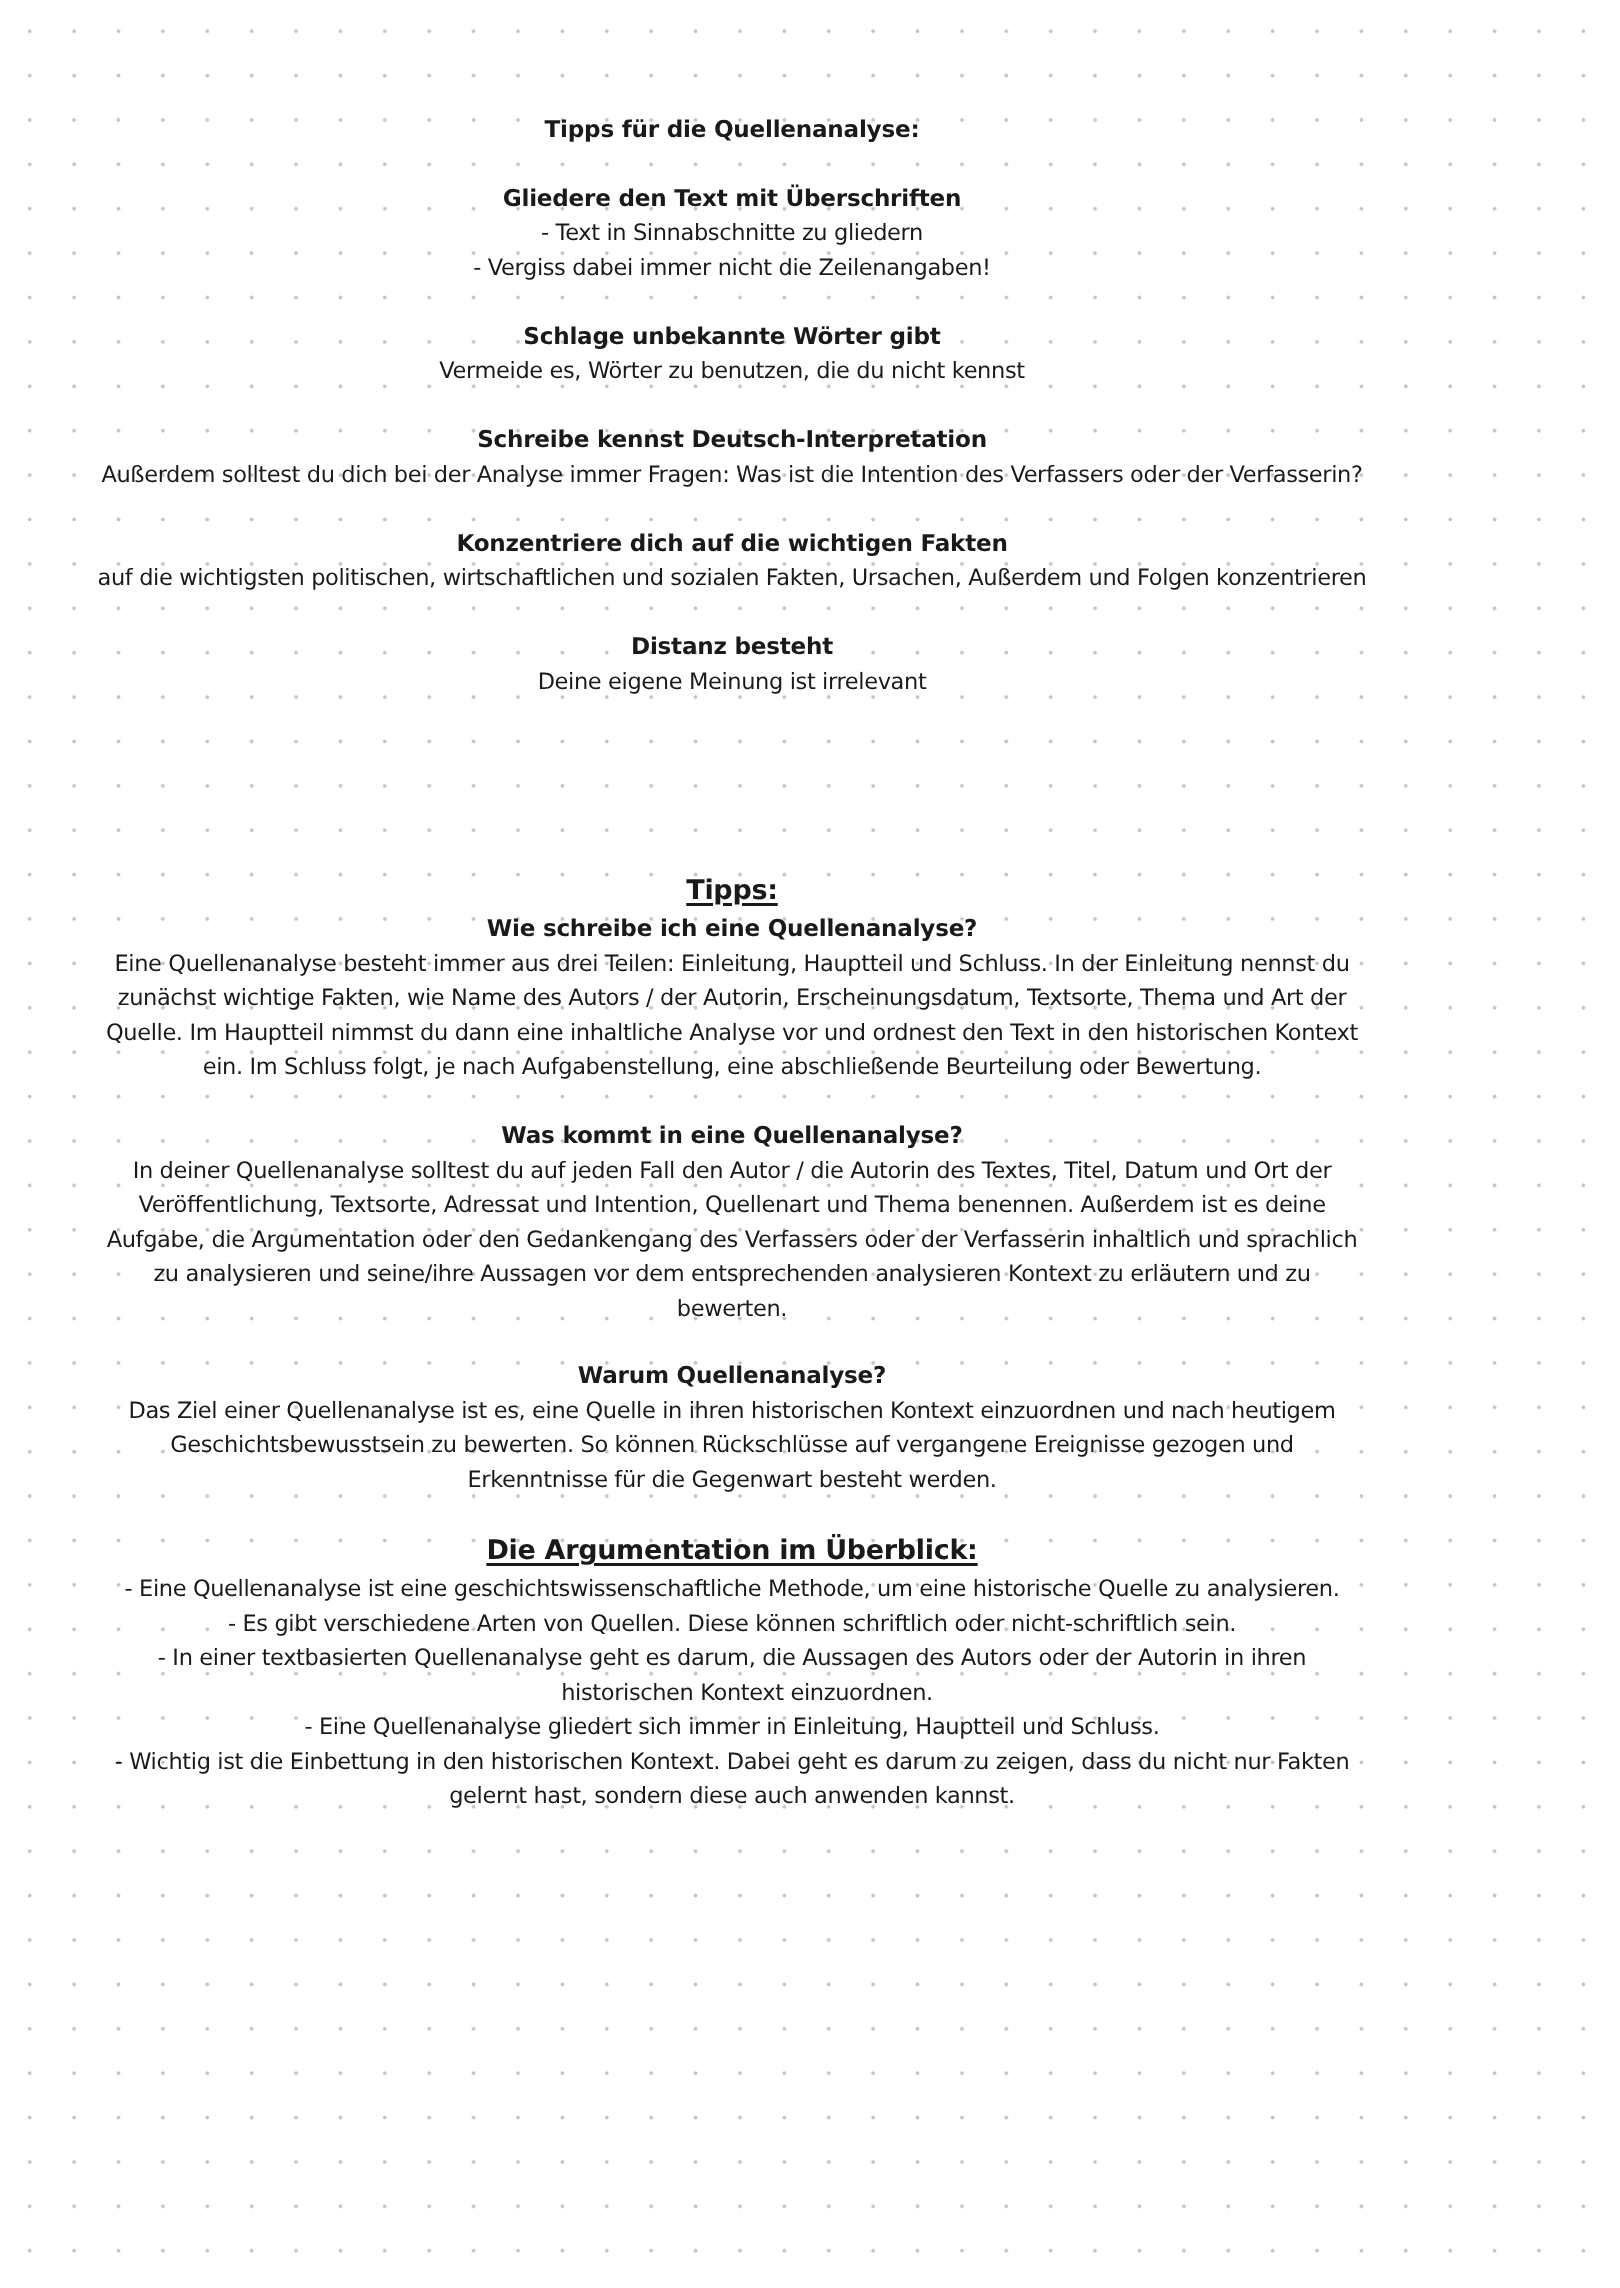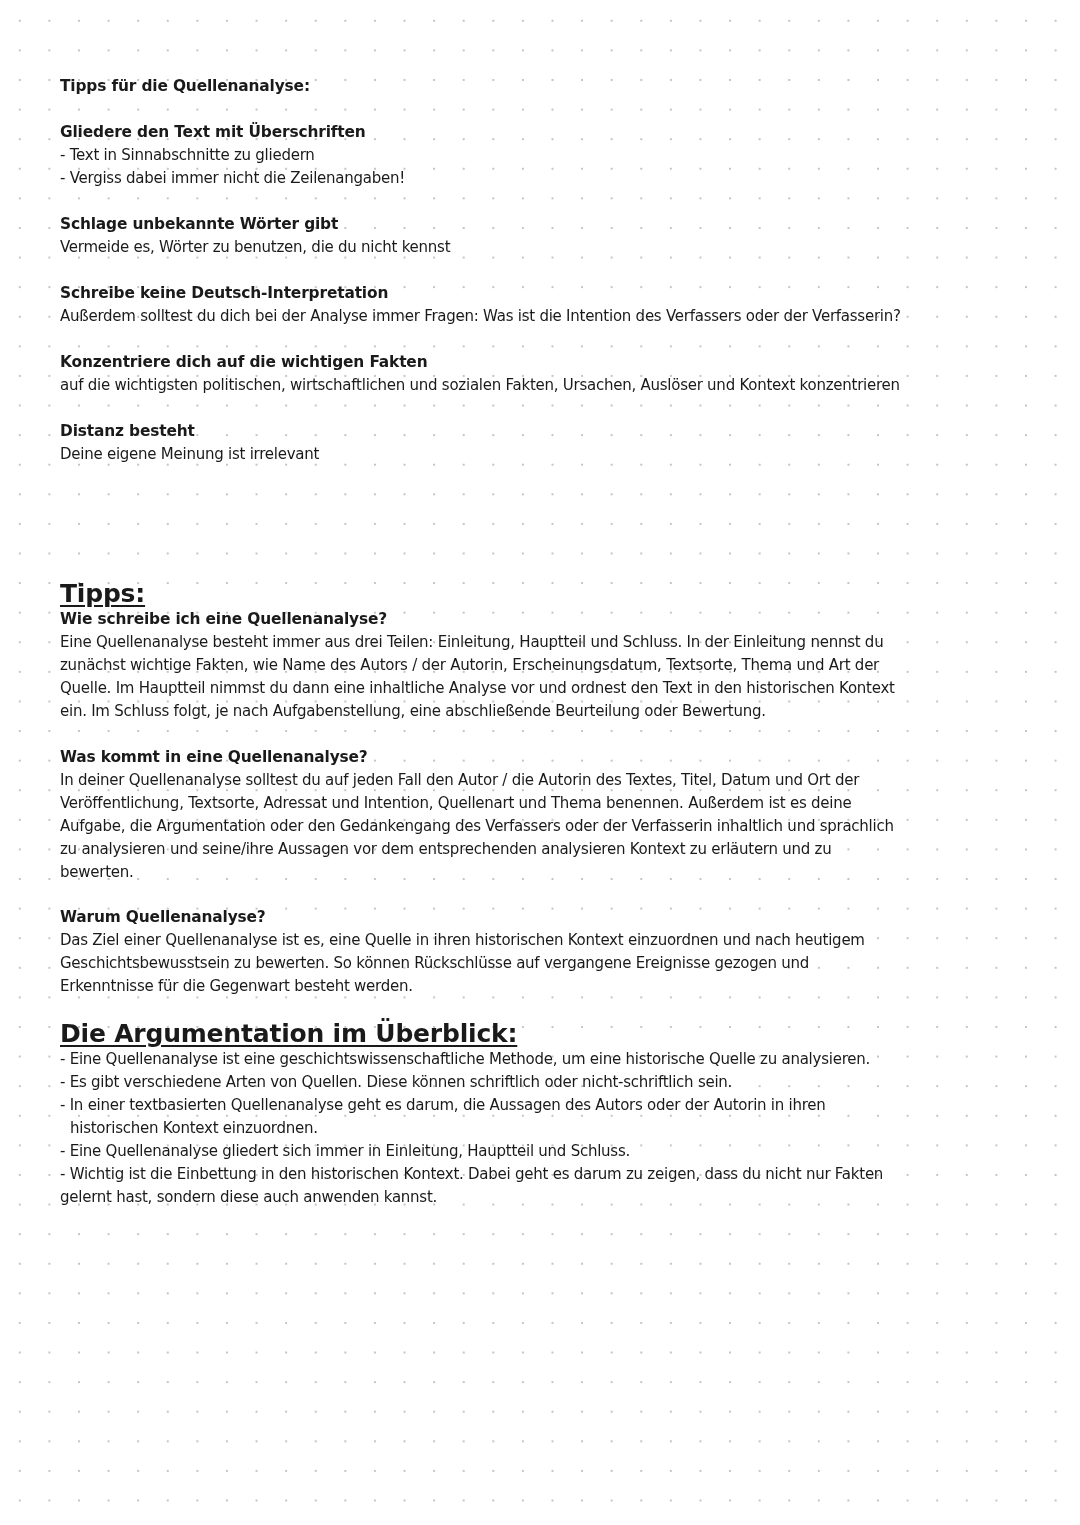--- a/index.html
+++ b/index.html
@@ -17,37 +17,37 @@
       color: #1a1a1a;
       position: relative;
       overflow: hidden;
     }
     .page {
       position: absolute;
       left: 48px;
       top: 0;
       width: 880px;
     }
-    .block { position: absolute; left: 12px; width: 880px; }
+    .block { position: absolute; left: 0; width: 880px; text-align: center; }
     .h-bold {
       font-weight: bold;
       font-size: 15.4px;
       line-height: 23px;
       letter-spacing: -0.15px;
       white-space: nowrap;
     }
     .line {
       font-size: 15px;
       line-height: 23px;
       letter-spacing: -0.25px;
       white-space: nowrap;
     }
     .h-big {
       font-weight: bold;
-      font-size: 25px;
+      font-size: 18px;
       line-height: 26px;
       text-decoration: underline;
       text-decoration-thickness: 2px;
       text-underline-offset: 3px;
       white-space: nowrap;
       letter-spacing: -0.2px;
     }
     .indent { padding-left: 10px; }
   </style>
 </head>
@@ -57,25 +57,25 @@
 
   <div class="block h-bold" style="top:75px">Tipps für die Quellenanalyse:</div>
 
   <div class="block h-bold" style="top:121px">Gliedere den Text mit Überschriften</div>
   <div class="block line" style="top:144px">- Text in Sinnabschnitte zu gliedern</div>
   <div class="block line" style="top:167px">- Vergiss dabei immer nicht die Zeilenangaben!</div>
 
   <div class="block h-bold" style="top:213px">Schlage unbekannte Wörter gibt</div>
   <div class="block line" style="top:236px">Vermeide es, Wörter zu benutzen, die du nicht kennst</div>
 
-  <div class="block h-bold" style="top:282px">Schreibe keine Deutsch-Interpretation</div>
+  <div class="block h-bold" style="top:282px">Schreibe kennst Deutsch-Interpretation</div>
   <div class="block line" style="top:305px">Außerdem solltest du dich bei der Analyse immer Fragen: Was ist die Intention des Verfassers oder der Verfasserin?</div>
 
   <div class="block h-bold" style="top:351px">Konzentriere dich auf die wichtigen Fakten</div>
-  <div class="block line" style="top:374px">auf die wichtigsten politischen, wirtschaftlichen und sozialen Fakten, Ursachen, Auslöser und Kontext konzentrieren</div>
+  <div class="block line" style="top:374px">auf die wichtigsten politischen, wirtschaftlichen und sozialen Fakten, Ursachen, Außerdem und Folgen konzentrieren</div>
 
   <div class="block h-bold" style="top:420px">Distanz besteht</div>
   <div class="block line" style="top:443px">Deine eigene Meinung ist irrelevant</div>
 
   <div class="block h-big" style="top:581px">Tipps:</div>
 
   <div class="block h-bold" style="top:608px">Wie schreibe ich eine Quellenanalyse?</div>
   <div class="block line" style="top:631px">Eine Quellenanalyse besteht immer aus drei Teilen: Einleitung, Hauptteil und Schluss. In der Einleitung nennst du</div>
   <div class="block line" style="top:654px">zunächst wichtige Fakten, wie Name des Autors / der Autorin, Erscheinungsdatum, Textsorte, Thema und Art der</div>
   <div class="block line" style="top:677px">Quelle. Im Hauptteil nimmst du dann eine inhaltliche Analyse vor und ordnest den Text in den historischen Kontext</div>

